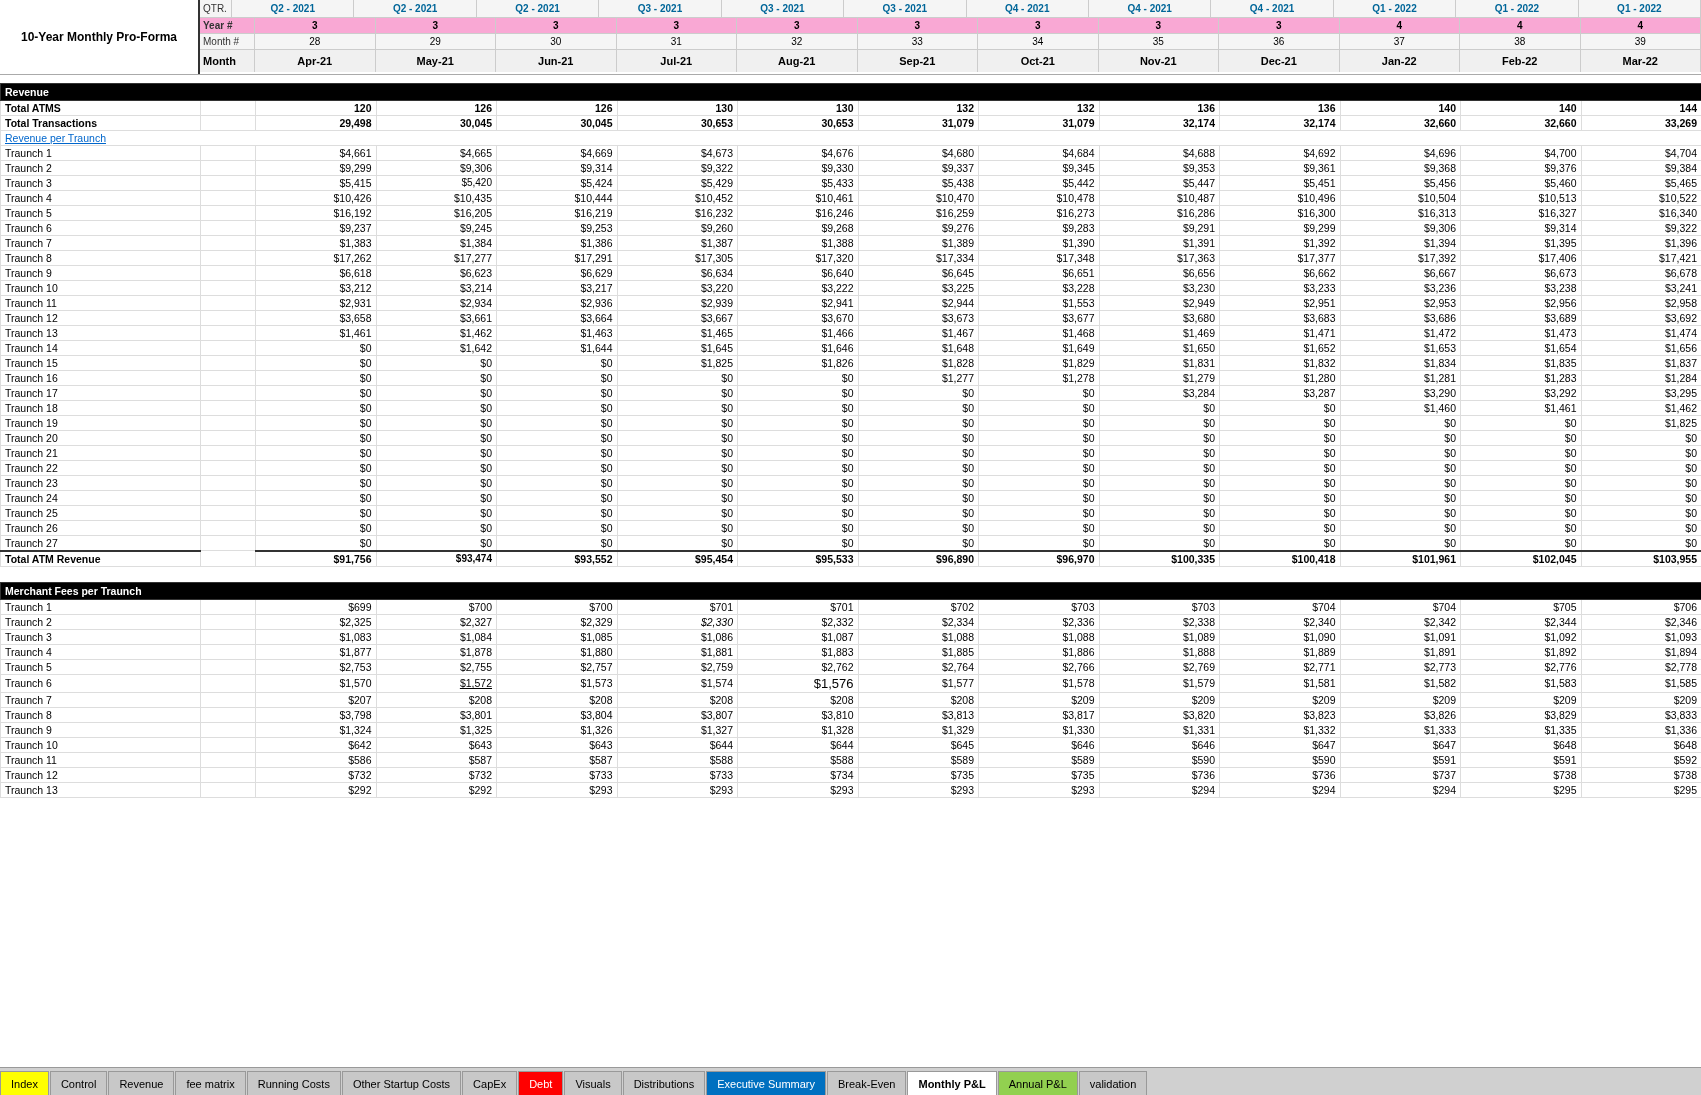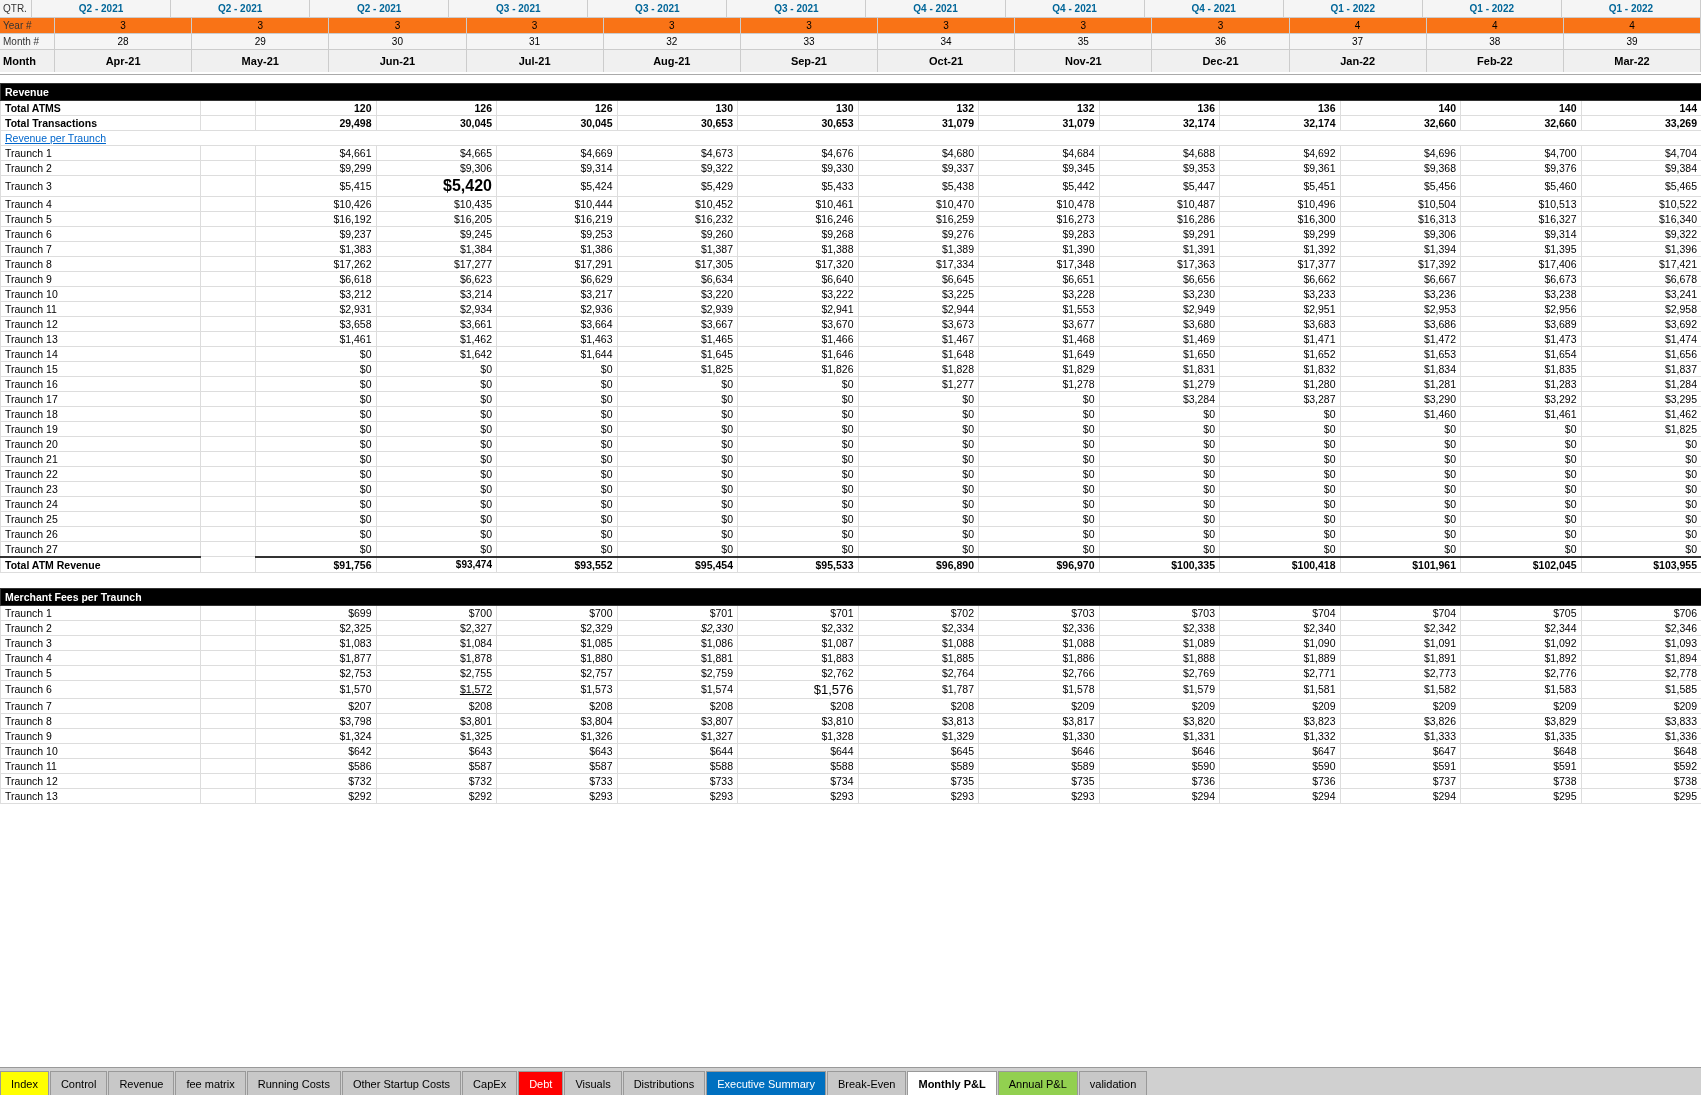--- a/index.html
+++ b/index.html
@@ -7,40 +7,43 @@
     
     .container { display: flex; flex-direction: column; height: 1095px; width: 1701px; }
   </style>
 </head>
 <body>
 
 <div class="container">
 
   <div style="display:flex; flex-direction:row; background:#fff; border-bottom:1px solid #aaa; min-height:75px;">
 
+    <div style="width:200px; min-width:200px; display:flex; align-items:center; justify-content:center; text-align:center; font-weight:bold; font-size:12px; padding:5px; border-right:2px solid #333; background:#fff;">
+      <span>10-Year Monthly Pro-Forma</span>
+    </div>
 
     <div style="flex:1; overflow:hidden;">
       <div style="display:flex; border-bottom:1px solid #ccc; height:18px; background:#f5f5f5;">
         <div style="width:32px; font-size:10px; padding:1px 3px; border-right:1px solid #ccc; display:flex; align-items:center; color:#333;">QTR.</div>
         <div id="qtr-cells" style="display:flex; flex:1;">
             <div style="flex: 1 1 0%; min-width: 120.5px; text-align: center; font-size: 10px; padding: 1px 2px; border-right: 1px solid rgb(204, 204, 204); display: flex; align-items: center; justify-content: center; color: rgb(0, 102, 153); font-weight: bold;">Q2 - 2021</div>
             <div style="flex: 1 1 0%; min-width: 120.5px; text-align: center; font-size: 10px; padding: 1px 2px; border-right: 1px solid rgb(204, 204, 204); display: flex; align-items: center; justify-content: center; color: rgb(0, 102, 153); font-weight: bold;">Q2 - 2021</div>
             <div style="flex: 1 1 0%; min-width: 120.5px; text-align: center; font-size: 10px; padding: 1px 2px; border-right: 1px solid rgb(204, 204, 204); display: flex; align-items: center; justify-content: center; color: rgb(0, 102, 153); font-weight: bold;">Q2 - 2021</div>
             <div style="flex: 1 1 0%; min-width: 120.5px; text-align: center; font-size: 10px; padding: 1px 2px; border-right: 1px solid rgb(204, 204, 204); display: flex; align-items: center; justify-content: center; color: rgb(0, 102, 153); font-weight: bold;">Q3 - 2021</div>
             <div style="flex: 1 1 0%; min-width: 120.5px; text-align: center; font-size: 10px; padding: 1px 2px; border-right: 1px solid rgb(204, 204, 204); display: flex; align-items: center; justify-content: center; color: rgb(0, 102, 153); font-weight: bold;">Q3 - 2021</div>
             <div style="flex: 1 1 0%; min-width: 120.5px; text-align: center; font-size: 10px; padding: 1px 2px; border-right: 1px solid rgb(204, 204, 204); display: flex; align-items: center; justify-content: center; color: rgb(0, 102, 153); font-weight: bold;">Q3 - 2021</div>
             <div style="flex: 1 1 0%; min-width: 120.5px; text-align: center; font-size: 10px; padding: 1px 2px; border-right: 1px solid rgb(204, 204, 204); display: flex; align-items: center; justify-content: center; color: rgb(0, 102, 153); font-weight: bold;">Q4 - 2021</div>
             <div style="flex: 1 1 0%; min-width: 120.5px; text-align: center; font-size: 10px; padding: 1px 2px; border-right: 1px solid rgb(204, 204, 204); display: flex; align-items: center; justify-content: center; color: rgb(0, 102, 153); font-weight: bold;">Q4 - 2021</div>
             <div style="flex: 1 1 0%; min-width: 120.5px; text-align: center; font-size: 10px; padding: 1px 2px; border-right: 1px solid rgb(204, 204, 204); display: flex; align-items: center; justify-content: center; color: rgb(0, 102, 153); font-weight: bold;">Q4 - 2021</div>
             <div style="flex: 1 1 0%; min-width: 120.5px; text-align: center; font-size: 10px; padding: 1px 2px; border-right: 1px solid rgb(204, 204, 204); display: flex; align-items: center; justify-content: center; color: rgb(0, 102, 153); font-weight: bold;">Q1 - 2022</div>
             <div style="flex: 1 1 0%; min-width: 120.5px; text-align: center; font-size: 10px; padding: 1px 2px; border-right: 1px solid rgb(204, 204, 204); display: flex; align-items: center; justify-content: center; color: rgb(0, 102, 153); font-weight: bold;">Q1 - 2022</div>
             <div style="flex: 1 1 0%; min-width: 120.5px; text-align: center; font-size: 10px; padding: 1px 2px; border-right: 1px solid rgb(204, 204, 204); display: flex; align-items: center; justify-content: center; color: rgb(0, 102, 153); font-weight: bold;">Q1 - 2022</div>
           </div>
       </div>
-      <div style="display:flex; border-bottom:1px solid #ccc; height:16px; background:#f97316;">
+      <div style="display:flex; border-bottom:1px solid #ccc; height:16px; background:#f9a8d4;font-weight:bold;">
         <div style="width:55px; font-size:10px; padding:1px 3px; border-right:1px solid #ccc; display:flex; align-items:center; color:#333;">Year #</div>
         <div id="year-cells" style="display:flex; flex:1;">
             <div style="flex: 1 1 0%; min-width: 120.5px; text-align: center; font-size: 10px; padding: 1px 2px; border-right: 1px solid rgb(204, 204, 204); display: flex; align-items: center; justify-content: center;">3</div>
             <div style="flex: 1 1 0%; min-width: 120.5px; text-align: center; font-size: 10px; padding: 1px 2px; border-right: 1px solid rgb(204, 204, 204); display: flex; align-items: center; justify-content: center;">3</div>
             <div style="flex: 1 1 0%; min-width: 120.5px; text-align: center; font-size: 10px; padding: 1px 2px; border-right: 1px solid rgb(204, 204, 204); display: flex; align-items: center; justify-content: center;">3</div>
             <div style="flex: 1 1 0%; min-width: 120.5px; text-align: center; font-size: 10px; padding: 1px 2px; border-right: 1px solid rgb(204, 204, 204); display: flex; align-items: center; justify-content: center;">3</div>
             <div style="flex: 1 1 0%; min-width: 120.5px; text-align: center; font-size: 10px; padding: 1px 2px; border-right: 1px solid rgb(204, 204, 204); display: flex; align-items: center; justify-content: center;">3</div>
             <div style="flex: 1 1 0%; min-width: 120.5px; text-align: center; font-size: 10px; padding: 1px 2px; border-right: 1px solid rgb(204, 204, 204); display: flex; align-items: center; justify-content: center;">3</div>
             <div style="flex: 1 1 0%; min-width: 120.5px; text-align: center; font-size: 10px; padding: 1px 2px; border-right: 1px solid rgb(204, 204, 204); display: flex; align-items: center; justify-content: center;">3</div>
             <div style="flex: 1 1 0%; min-width: 120.5px; text-align: center; font-size: 10px; padding: 1px 2px; border-right: 1px solid rgb(204, 204, 204); display: flex; align-items: center; justify-content: center;">3</div>
@@ -177,21 +180,21 @@
             <td style="text-align: right; font-size: 10.5px; border: 1px solid rgb(221, 221, 221); padding: 1px 4px;">$9,353</td>
             <td style="text-align: right; font-size: 10.5px; border: 1px solid rgb(221, 221, 221); padding: 1px 4px;">$9,361</td>
             <td style="text-align: right; font-size: 10.5px; border: 1px solid rgb(221, 221, 221); padding: 1px 4px;">$9,368</td>
             <td style="text-align: right; font-size: 10.5px; border: 1px solid rgb(221, 221, 221); padding: 1px 4px;">$9,376</td>
             <td style="text-align: right; font-size: 10.5px; border: 1px solid rgb(221, 221, 221); padding: 1px 4px;">$9,384</td>
           </tr>
           <tr>
             <td style="width: 200px; font-size: 10.5px; border: 1px solid rgb(221, 221, 221); padding: 1px 4px;">Traunch 3</td>
             <td style="width: 55px; border: 1px solid rgb(221, 221, 221);"></td>
             <td style="text-align: right; font-size: 10.5px; border: 1px solid rgb(221, 221, 221); padding: 1px 4px;">$5,415</td>
-            <td style="text-align: right; font-size: 16px; border: 1px solid rgb(221, 221, 221); padding: 1px 4px; font-weight: bold;">$5,420</td>
+            <td style="text-align: right; font-size: 10px; border: 1px solid rgb(221, 221, 221); padding: 1px 4px;">$5,420</td>
             <td style="text-align: right; font-size: 10.5px; border: 1px solid rgb(221, 221, 221); padding: 1px 4px;">$5,424</td>
             <td style="text-align: right; font-size: 10.5px; border: 1px solid rgb(221, 221, 221); padding: 1px 4px;">$5,429</td>
             <td style="text-align: right; font-size: 10.5px; border: 1px solid rgb(221, 221, 221); padding: 1px 4px;">$5,433</td>
             <td style="text-align: right; font-size: 10.5px; border: 1px solid rgb(221, 221, 221); padding: 1px 4px;">$5,438</td>
             <td style="text-align: right; font-size: 10.5px; border: 1px solid rgb(221, 221, 221); padding: 1px 4px;">$5,442</td>
             <td style="text-align: right; font-size: 10.5px; border: 1px solid rgb(221, 221, 221); padding: 1px 4px;">$5,447</td>
             <td style="text-align: right; font-size: 10.5px; border: 1px solid rgb(221, 221, 221); padding: 1px 4px;">$5,451</td>
             <td style="text-align: right; font-size: 10.5px; border: 1px solid rgb(221, 221, 221); padding: 1px 4px;">$5,456</td>
             <td style="text-align: right; font-size: 10.5px; border: 1px solid rgb(221, 221, 221); padding: 1px 4px;">$5,460</td>
             <td style="text-align: right; font-size: 10.5px; border: 1px solid rgb(221, 221, 221); padding: 1px 4px;">$5,465</td>
@@ -686,21 +689,21 @@
             <td style="text-align: right; font-size: 10.5px; border: 1px solid rgb(221, 221, 221); padding: 1px 4px;">$2,778</td>
           </tr>
           <tr>
             <td style="width: 200px; font-size: 10.5px; border: 1px solid rgb(221, 221, 221); padding: 1px 4px;">Traunch 6</td>
             <td style="width: 55px; border: 1px solid rgb(221, 221, 221);"></td>
             <td style="text-align: right; font-size: 10.5px; border: 1px solid rgb(221, 221, 221); padding: 1px 4px;">$1,570</td>
             <td style="text-align: right; font-size: 10.5px; border: 1px solid rgb(221, 221, 221); padding: 1px 4px; text-decoration: underline;">$1,572</td>
             <td style="text-align: right; font-size: 10.5px; border: 1px solid rgb(221, 221, 221); padding: 1px 4px;">$1,573</td>
             <td style="text-align: right; font-size: 10.5px; border: 1px solid rgb(221, 221, 221); padding: 1px 4px;">$1,574</td>
             <td style="text-align: right; font-size: 13px; border: 1px solid rgb(221, 221, 221); padding: 1px 4px;">$1,576</td>
-            <td style="text-align: right; font-size: 10.5px; border: 1px solid rgb(221, 221, 221); padding: 1px 4px;">$1,787</td>
+            <td style="text-align: right; font-size: 10.5px; border: 1px solid rgb(221, 221, 221); padding: 1px 4px;">$1,577</td>
             <td style="text-align: right; font-size: 10.5px; border: 1px solid rgb(221, 221, 221); padding: 1px 4px;">$1,578</td>
             <td style="text-align: right; font-size: 10.5px; border: 1px solid rgb(221, 221, 221); padding: 1px 4px;">$1,579</td>
             <td style="text-align: right; font-size: 10.5px; border: 1px solid rgb(221, 221, 221); padding: 1px 4px;">$1,581</td>
             <td style="text-align: right; font-size: 10.5px; border: 1px solid rgb(221, 221, 221); padding: 1px 4px;">$1,582</td>
             <td style="text-align: right; font-size: 10.5px; border: 1px solid rgb(221, 221, 221); padding: 1px 4px;">$1,583</td>
             <td style="text-align: right; font-size: 10.5px; border: 1px solid rgb(221, 221, 221); padding: 1px 4px;">$1,585</td>
           </tr>
           <tr>
             <td style="width: 200px; font-size: 10.5px; border: 1px solid rgb(221, 221, 221); padding: 1px 4px;">Traunch 7</td>
             <td style="width: 55px; border: 1px solid rgb(221, 221, 221);"></td>

